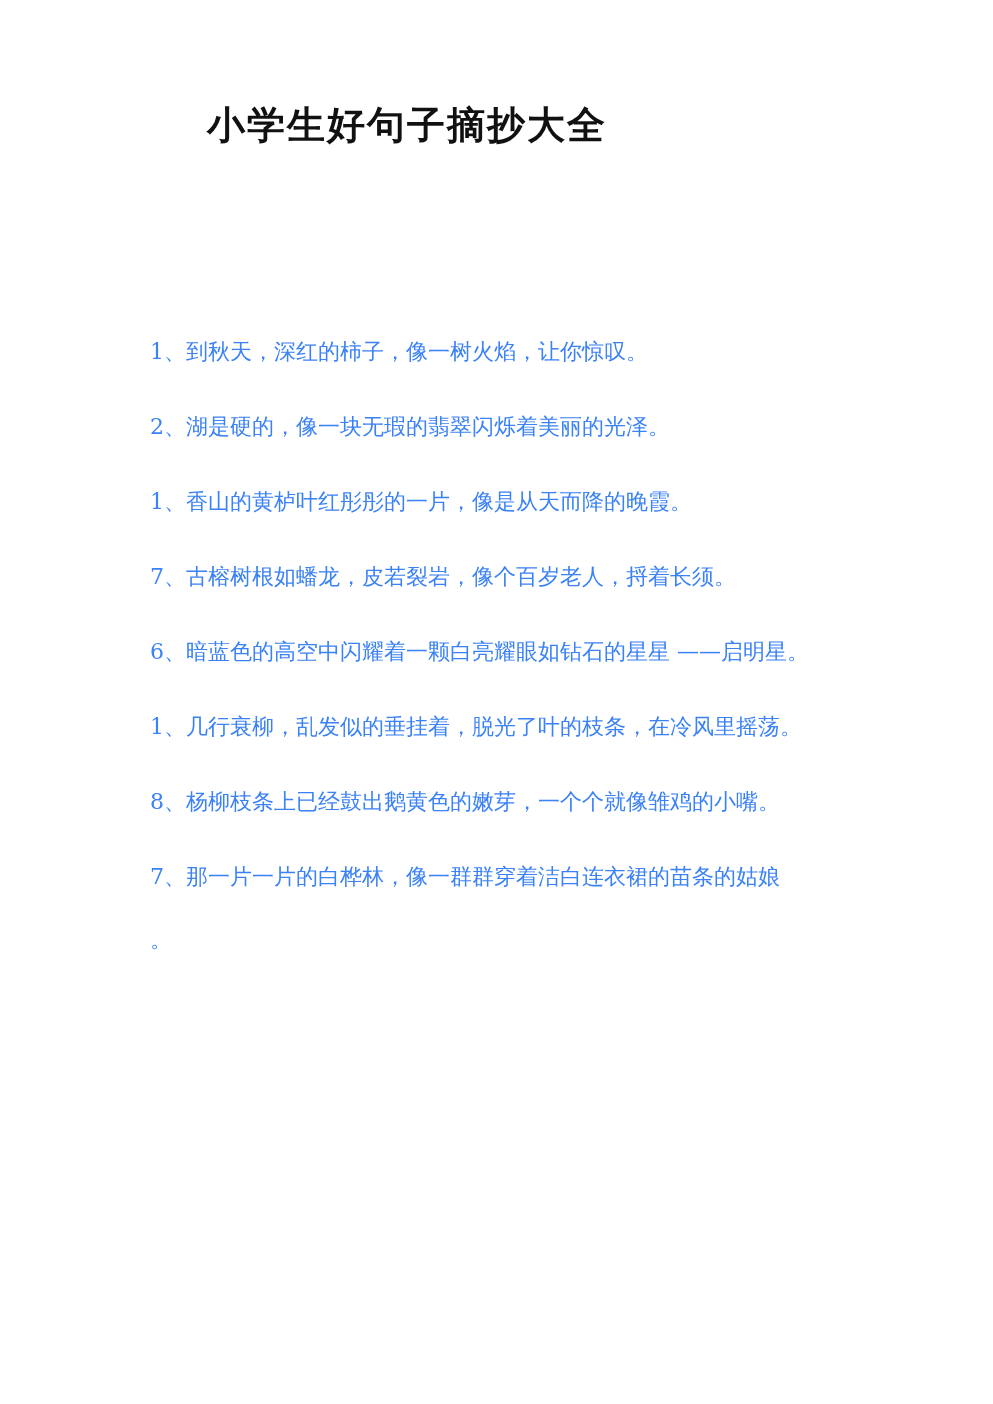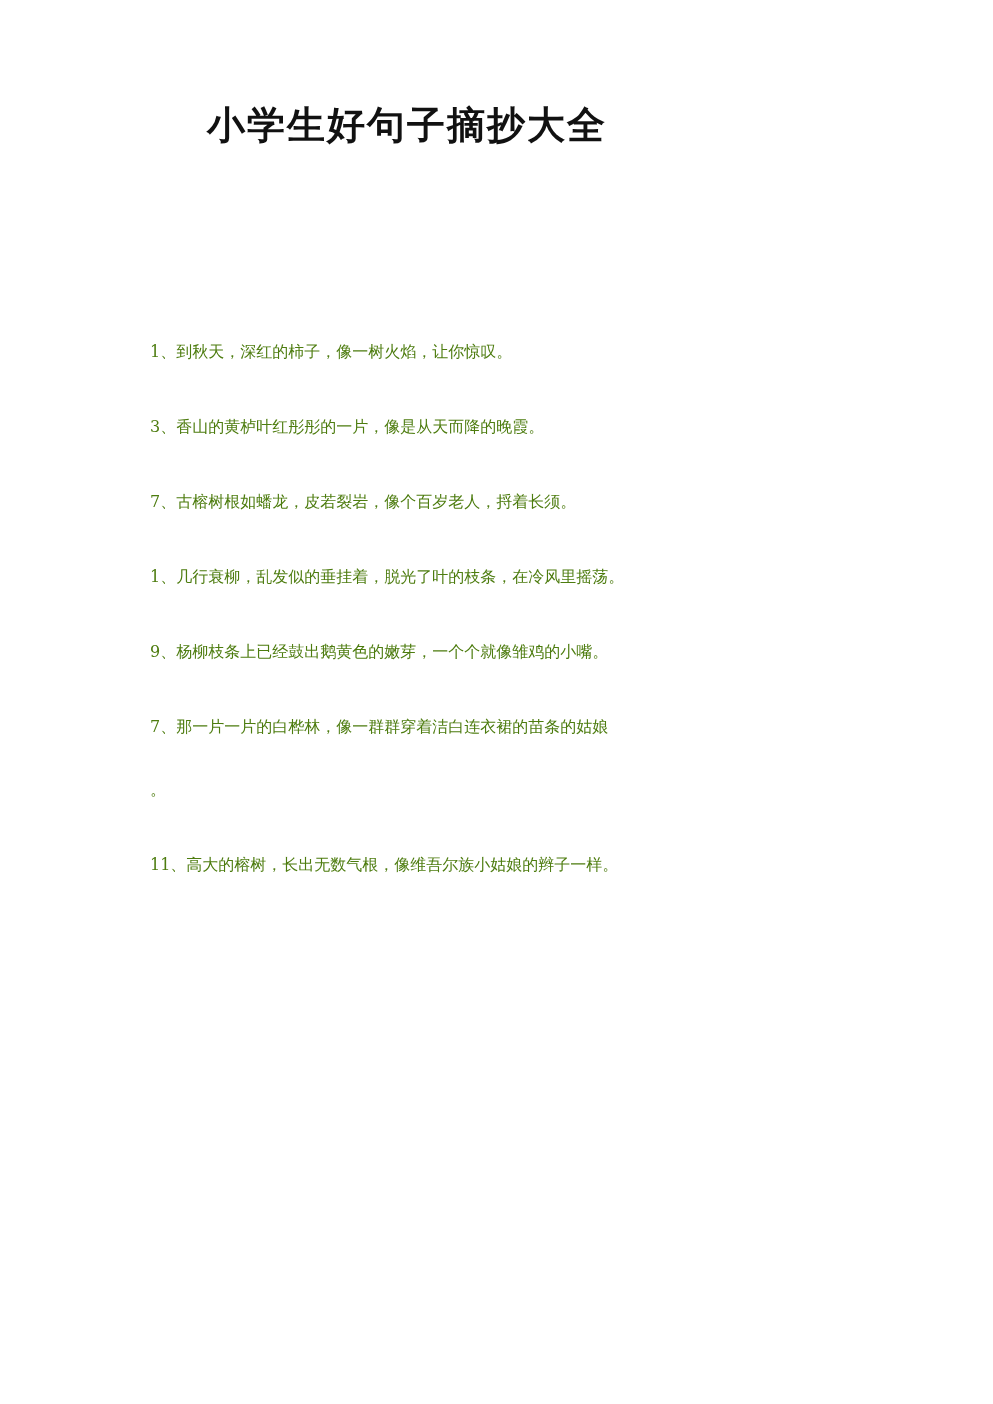--- a/index.html
+++ b/index.html
@@ -26,36 +26,37 @@
     letter-spacing: 2px;
     white-space: pre-wrap;
   }
   .sentence-list {
     margin-top: 170px;
     margin-left: 150px;
     margin-right: 140px;
   }
   .sentence-list p {
     margin: 0 0 12px 0;
-    font-size: 16px;
+    font-size: 22px;
     line-height: 63px;
-    color: #4d7c0f;
+    color: #3b82f6;
     white-space: pre-wrap;
     word-break: break-all;
   }
 </style>
 </head>
 <body>
 
 <div class="page">
   <h1 class="doc-title">小学生好句子摘抄大全</h1>
 
   <div class="sentence-list">
     <p>1、到秋天，深红的柿子，像一树火焰，让你惊叹。</p>
-    <p>3、香山的黄栌叶红彤彤的一片，像是从天而降的晚霞。</p>
+    <p>2、湖是硬的，像一块无瑕的翡翠闪烁着美丽的光泽。</p>
+    <p>1、香山的黄栌叶红彤彤的一片，像是从天而降的晚霞。</p>
     <p>7、古榕树根如蟠龙，皮若裂岩，像个百岁老人，捋着长须。</p>
+    <p>6、暗蓝色的高空中闪耀着一颗白亮耀眼如钻石的星星 ——启明星。</p>
     <p>1、几行衰柳，乱发似的垂挂着，脱光了叶的枝条，在冷风里摇荡。</p>
-    <p>9、杨柳枝条上已经鼓出鹅黄色的嫩芽，一个个就像雏鸡的小嘴。</p>
+    <p>8、杨柳枝条上已经鼓出鹅黄色的嫩芽，一个个就像雏鸡的小嘴。</p>
     <p>7、那一片一片的白桦林，像一群群穿着洁白连衣裙的苗条的姑娘
 。</p>
-    <p>11、高大的榕树，长出无数气根，像维吾尔族小姑娘的辫子一样。</p>
   </div>
 </div>
 
 </body></html>

